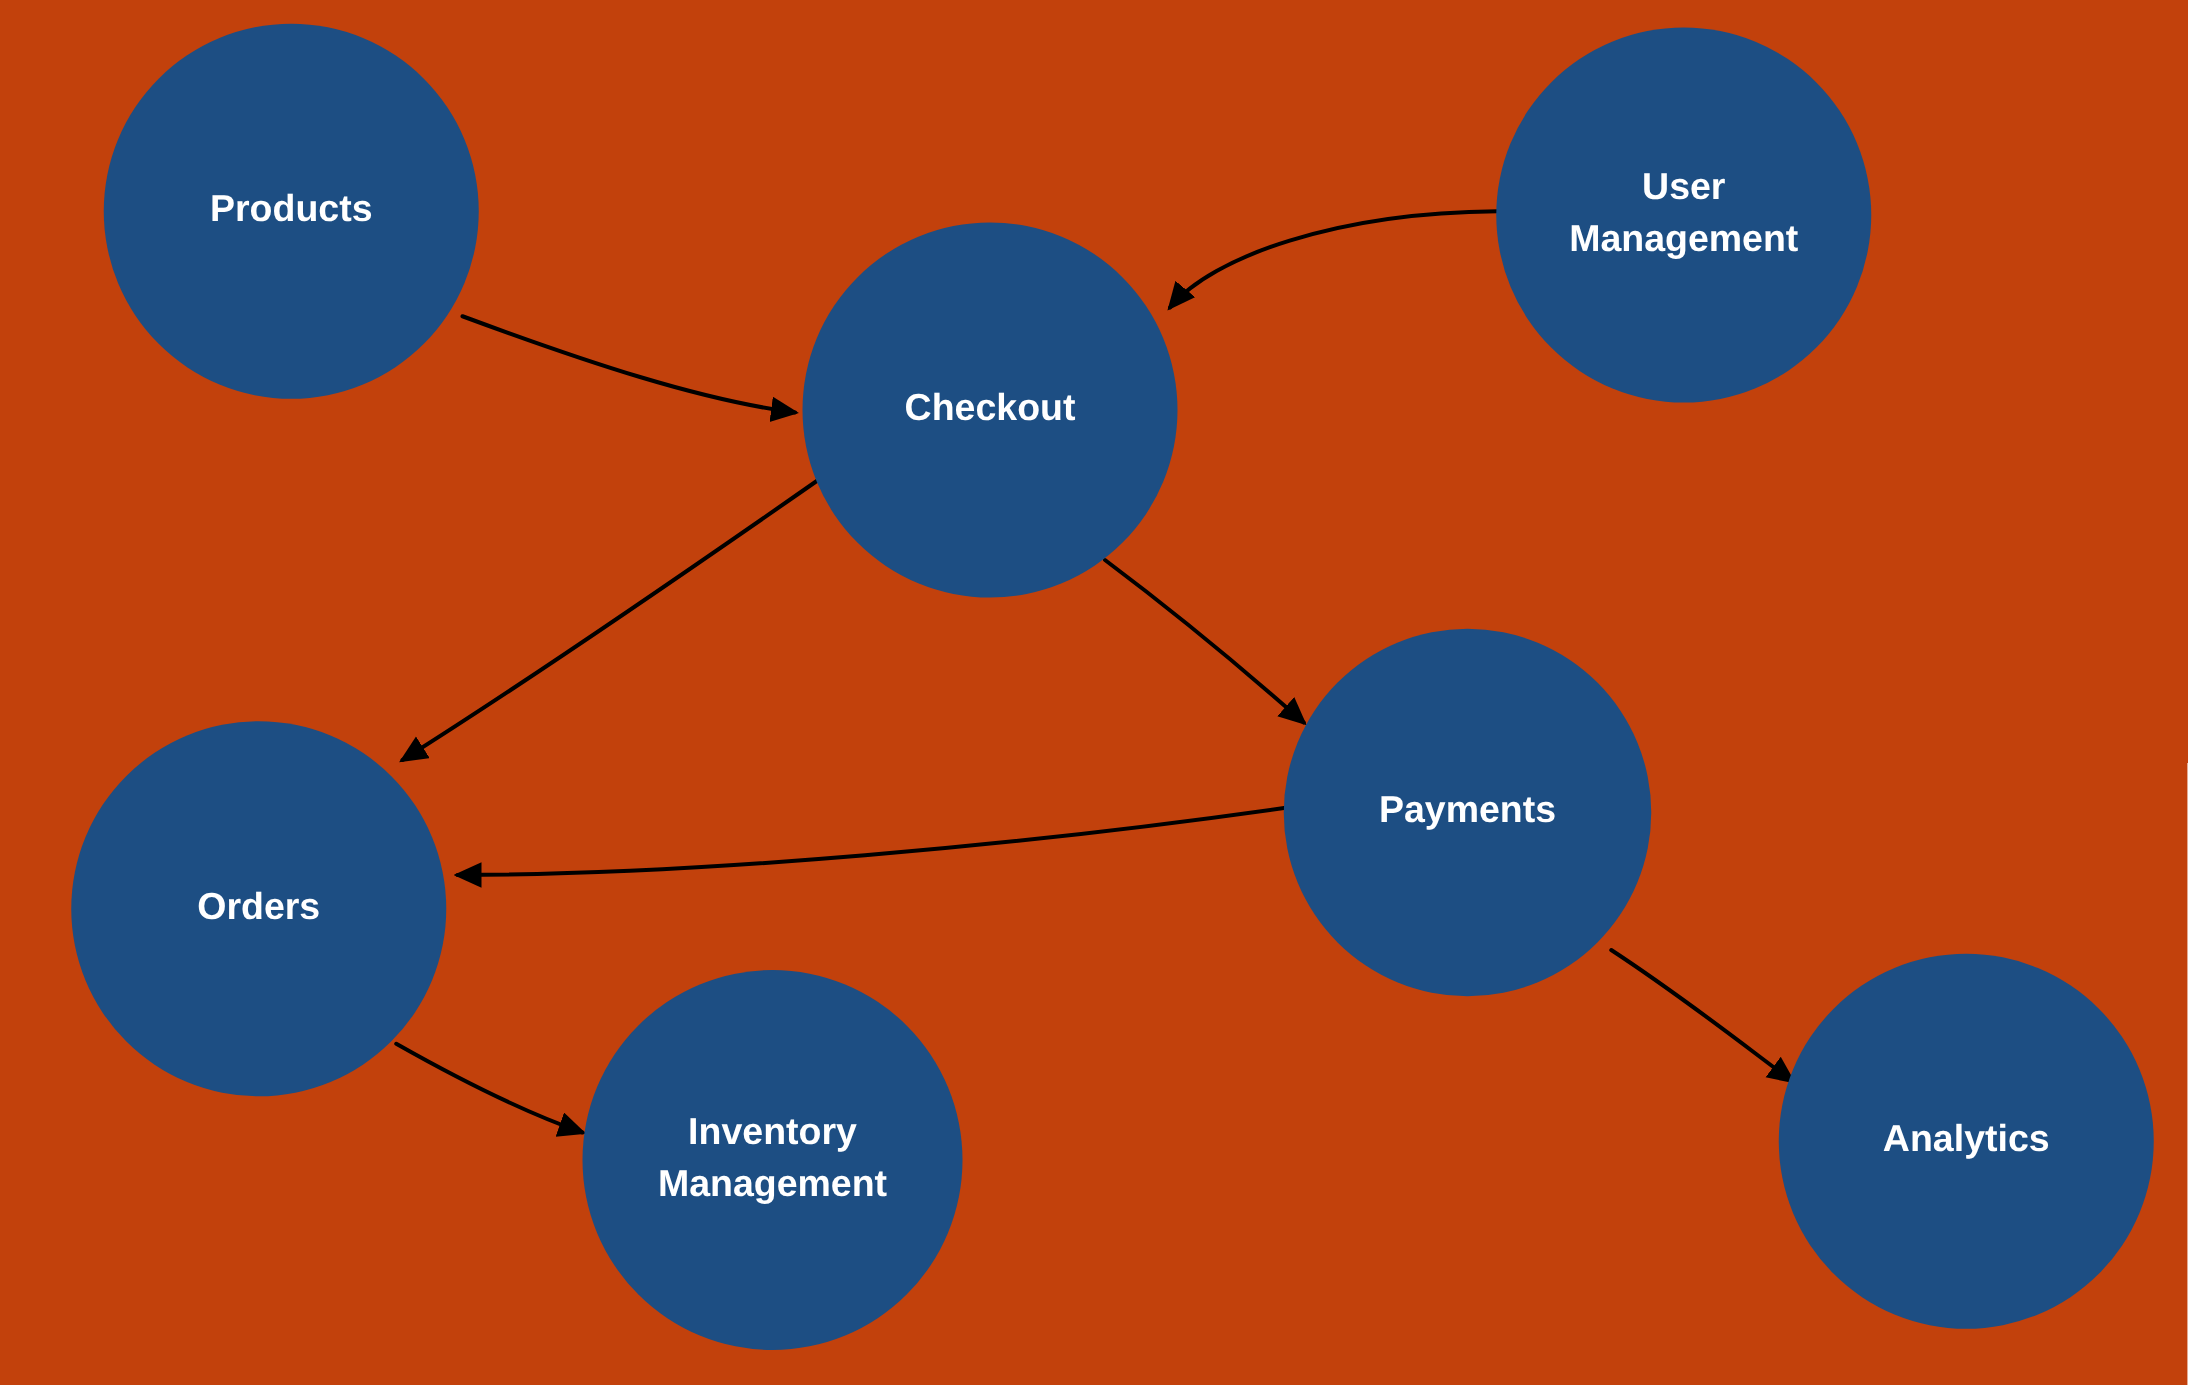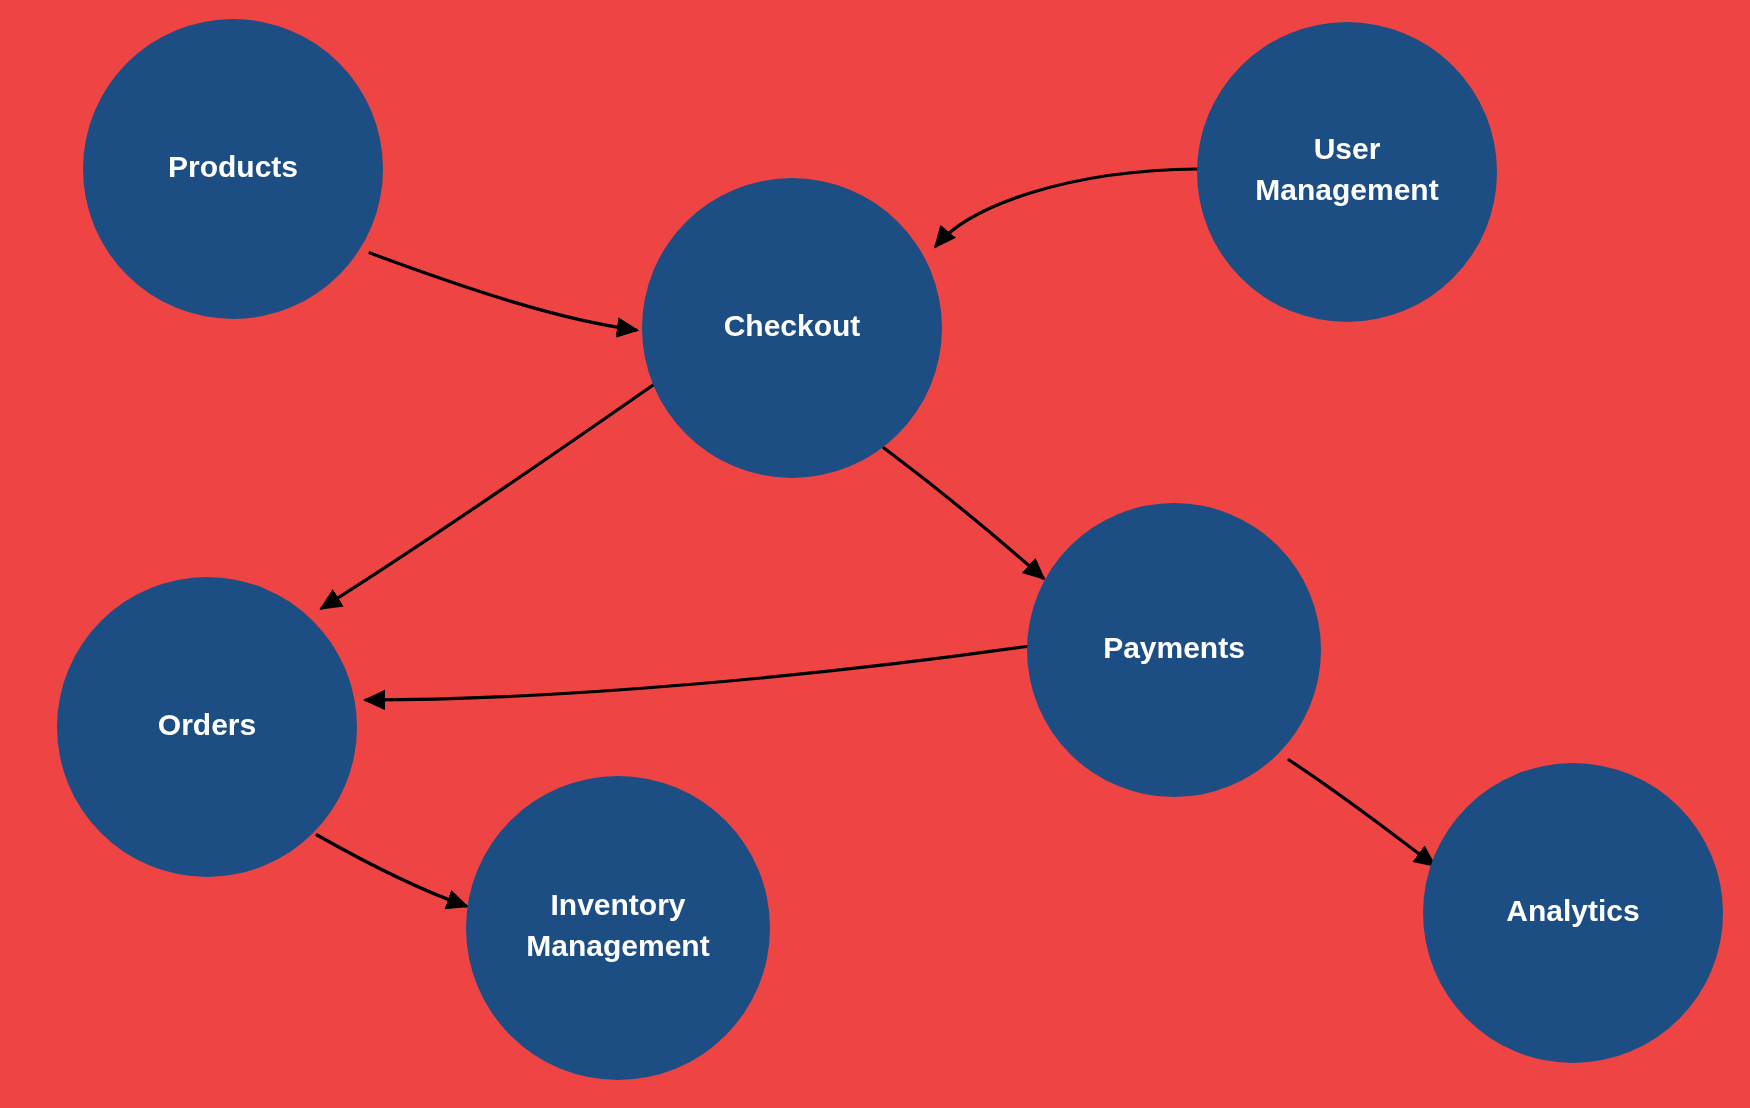--- a/index.html
+++ b/index.html
@@ -7,21 +7,21 @@
     padding: 0;
     background: #ffffff;
   }
   body {
     font-family: "Liberation Sans", sans-serif;
   }
   #canvas {
     position: relative;
     width: 1750px;
     height: 1108px;
-    background: #ef4444;
+    background: #c2410c;
     overflow: hidden;
   }
   #graph-svg {
     position: absolute;
     left: 0;
     top: 0;
     width: 1750px;
     height: 1108px;
   }
   .node-circle {

